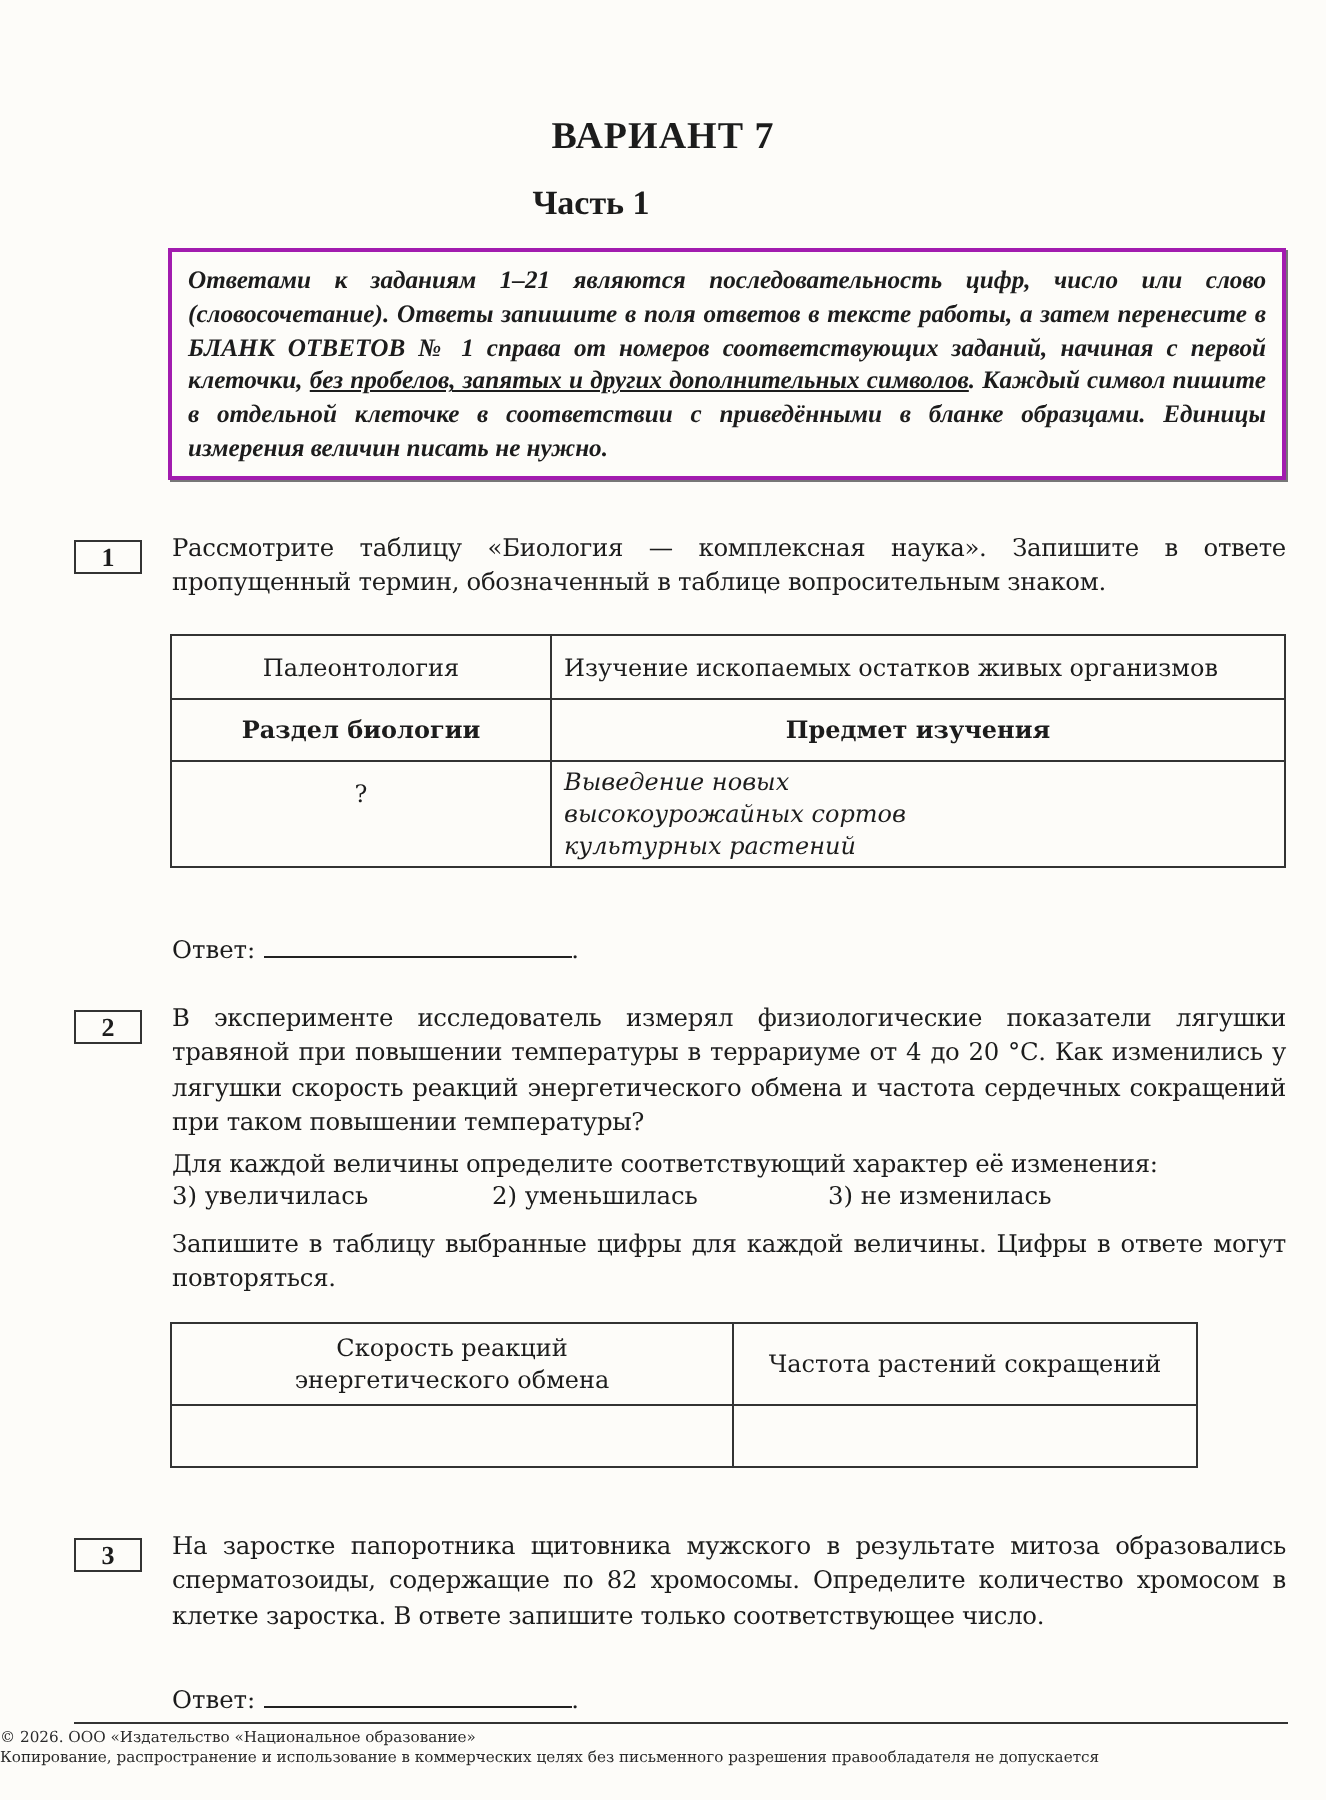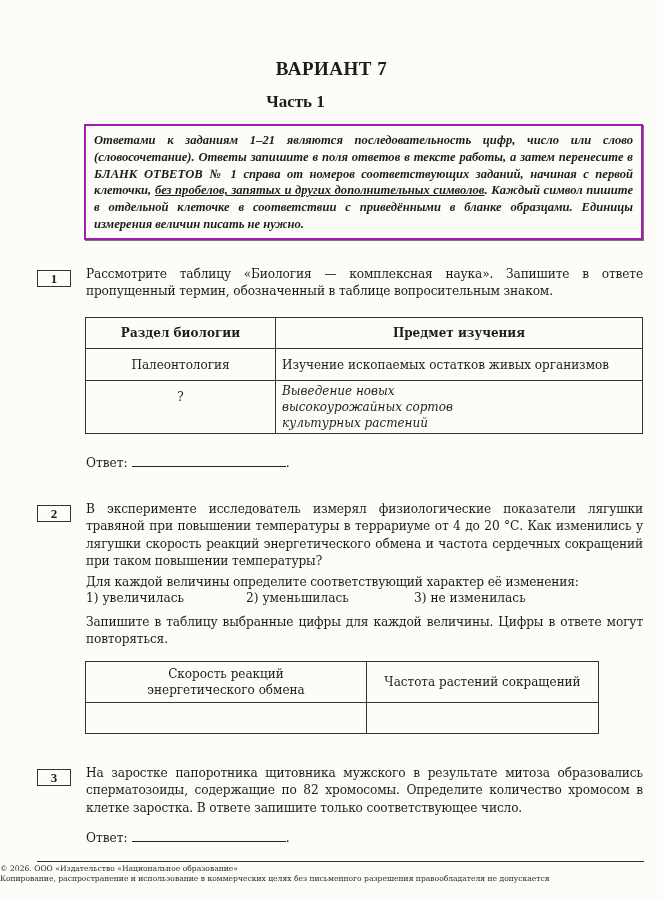--- a/index.html
+++ b/index.html
@@ -84,20 +84,21 @@
     }
     table.grid td.c { text-align: center; }
     table.grid td.l { text-align: left; }
     table.grid td.b { font-weight: bold; }
 
     .answer-row {
       left: 86px;
       font-family: "DejaVu Serif", serif;
       font-size: 12.2px;
       white-space: nowrap;
+      margin-top: 12px;
     }
     .answer-line {
       display: inline-block;
       width: 154px;
       border-bottom: 1px solid #222;
       height: 12px;
       margin-left: 4px;
       vertical-align: baseline;
     }
 
@@ -132,44 +133,44 @@
 
 <div class="abs task-num" style="top:270px;">1</div>
 <div class="abs task-text" style="top:266px;">Рассмотрите таблицу «Биология — комплексная наука». Запишите в ответе пропущенный термин, обозначенный в таблице вопросительным знаком.</div>
 
 <table class="grid" style="left:85px; top:317px; width:558px;">
   <colgroup>
       <col style="width:190px">
       <col>
     </colgroup>
   <tbody>
-      <tr style="height:31px;">
+      <tr style="height:32px;">
+    <td class="c">Палеонтология</td>
+    <td class="l">Изучение ископаемых остатков живых организмов</td>
+  </tr>
+  <tr style="height:31px;">
     <td class="c b">Раздел биологии</td>
     <td class="c b">Предмет изучения</td>
-  </tr>
-  <tr style="height:32px;">
-    <td class="c">Палеонтология</td>
-    <td class="l">Изучение ископаемых остатков живых организмов</td>
   </tr>
   <tr style="height:47px;">
     <td class="c" style="vertical-align:top; padding-top:8px;">?</td>
     <td class="l" style="padding-right:160px;font-style:italic;">Выведение новых высокоурожайных сортов культурных растений</td>
   </tr>
 </tbody>
   </table>
 
 <div class="abs answer-row" style="top:454px;">
   <span>Ответ:</span><span class="answer-line"><span></span></span><span>.</span>
 </div>
 
 <div class="abs task-num" style="top:505px;">2</div>
 <div class="abs task-text" style="top:501px;">В эксперименте исследователь измерял физиологические показатели лягушки травяной при повышении температуры в террариуме от 4 до 20 °С. Как изменились у лягушки скорость реакций энергетического обмена и частота сердечных сокращений при таком повышении температуры?</div>
 <div class="abs task-text" style="top:574px;">Для каждой величины определите соответствующий характер её изменения:</div>
 <div class="abs options-row" style="top:591px; height:18px;">
-  <span style="left:0px;">1) увеличилась</span>
+  <span style="left:0px;">3) увеличилась</span>
   <span style="left:160px;">2) уменьшилась</span>
   <span style="left:328px;">3) не изменилась</span>
 </div>
 <div class="abs task-text" style="top:614px;">Запишите в таблицу выбранные цифры для каждой величины. Цифры в ответе могут повторяться.</div>
 
 <table class="grid" style="left:85px; top:661px; width:514px;">
   <colgroup>
       <col style="width:281px">
       <col>
     </colgroup>

